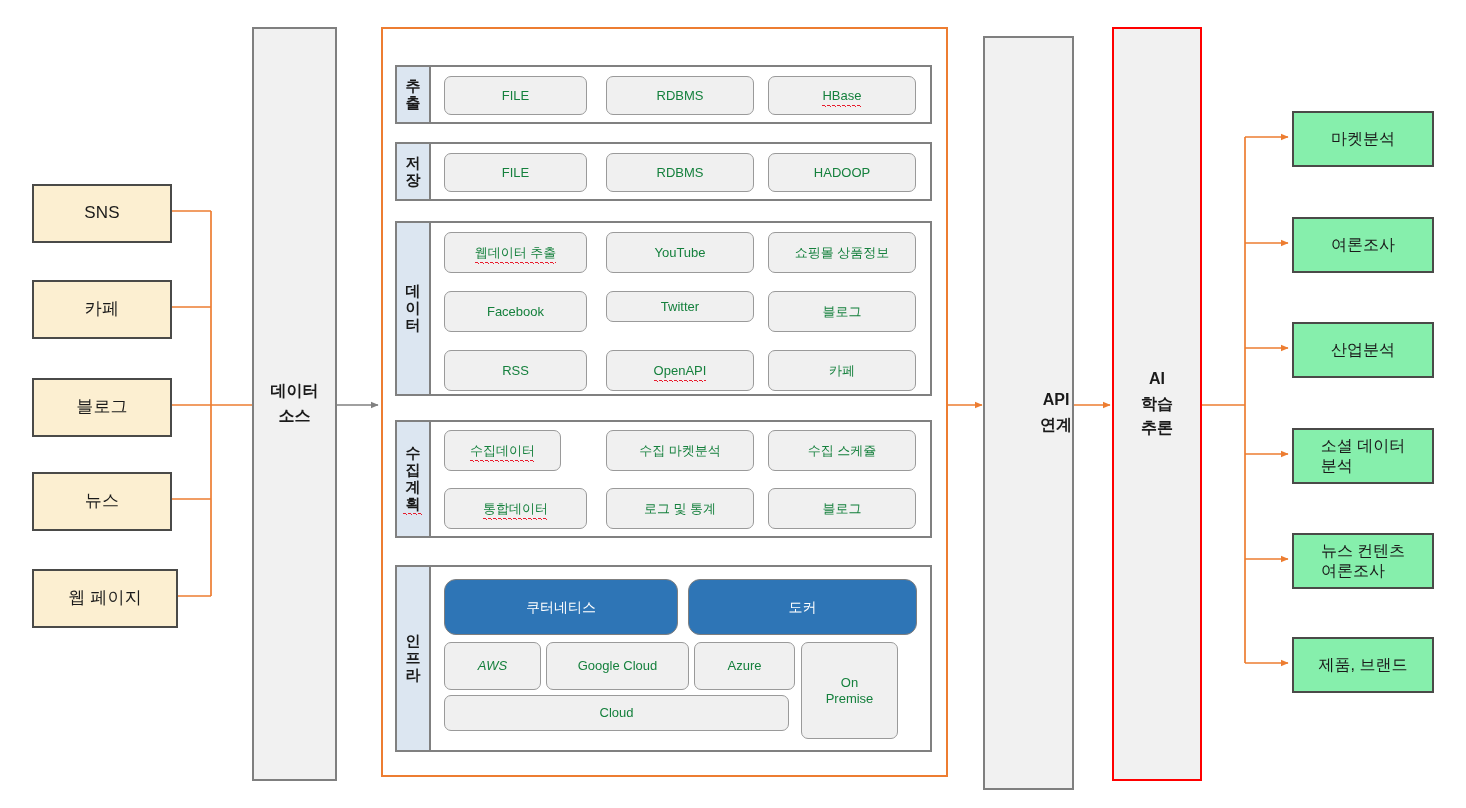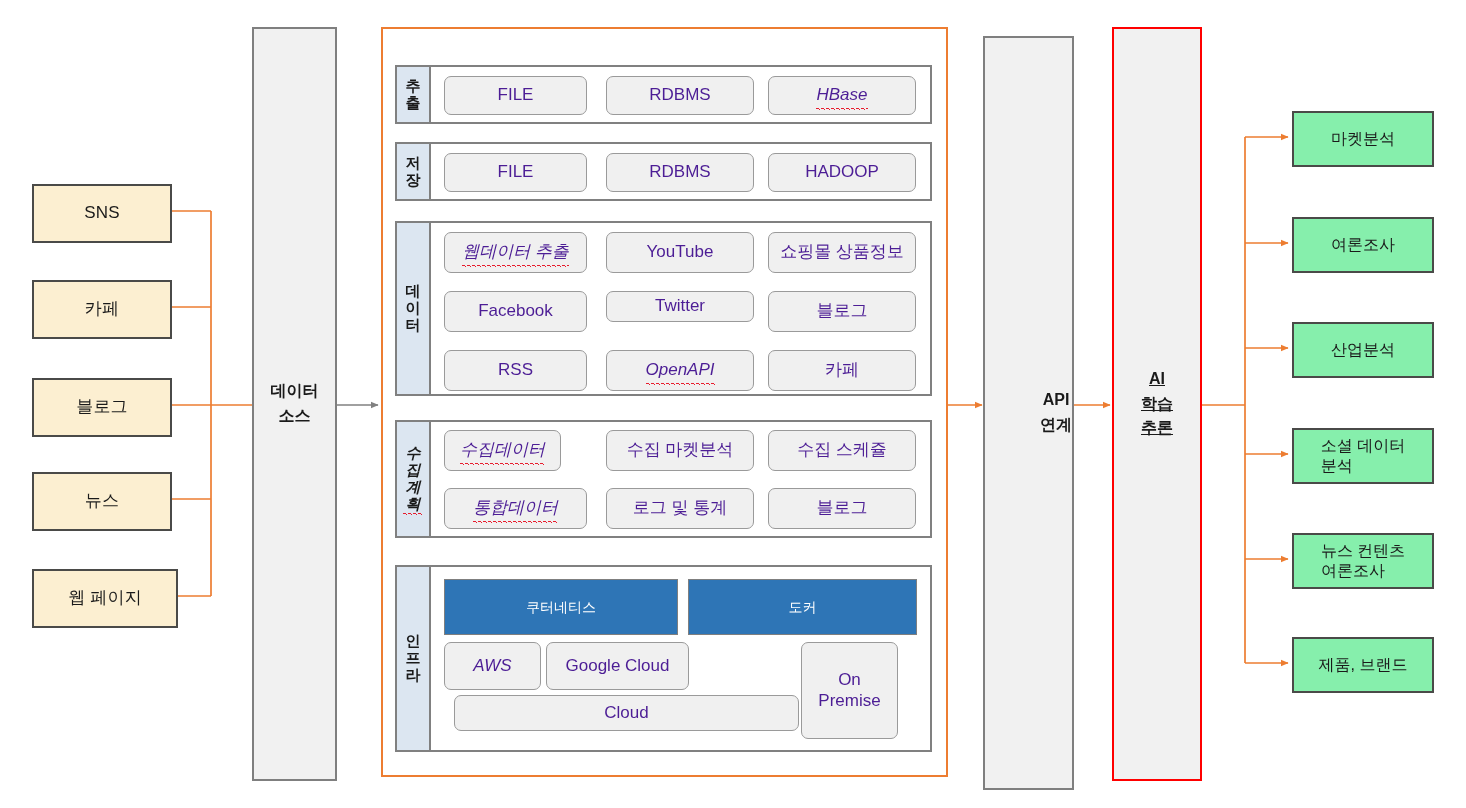--- a/index.html
+++ b/index.html
@@ -21,21 +21,21 @@
   .out-box{
     position:absolute;background:#86efac;border:2.5px solid #4A4A48;
     display:flex;align-items:center;justify-content:center;text-align:left;
     font-size:16px;line-height:1.25;
   }
   .stage-col{
     position:absolute;background:#F1F1F1;border:2.5px solid #7F7F7F;
     display:flex;align-items:center;justify-content:center;text-align:center;
     font-size:16px;font-weight:bold;line-height:1.55;
   }
-  .stage-col.red{border-color:#FF0000;text-decoration:underline;}
+  .stage-col.red{border-color:#FF0000;}
 
   
   #platform{
     position:absolute;left:381px;top:27px;width:567px;height:750px;
     border:2.5px solid #ED7D31;background:#ffffff;box-sizing:border-box;
   }
 
   
   .grp{
     position:absolute;border:2px solid #808080;background:#ffffff;
@@ -49,26 +49,26 @@
     font-size:15px;font-weight:bold;line-height:1.12;
     writing-mode:horizontal-tb;word-break:break-all;text-align:center;
     display:block;width:15px;
   }
   .grp-body{flex:1;position:relative;}
 
   
   .chip{
     position:absolute;background:#F0F0F0;border:1.6px solid #9A9A9A;border-radius:7px;
     display:flex;align-items:center;justify-content:center;text-align:center;
-    font-size:17px;line-height:1.2;color:#4c1d95;box-sizing:border-box;
-  }
-  .chip.blue{background:#2E75B6;border-color:#7F7F7F;border-radius:0;color:#ffffff;font-size:14px;}
-
-  
-  .sq{position:relative;font-style:italic;}
+    font-size:13px;line-height:1.2;color:#15803d;box-sizing:border-box;
+  }
+  .chip.blue{background:#2E75B6;border-color:#7F7F7F;border-radius:12px;color:#ffffff;font-size:14px;}
+
+  
+  .sq{position:relative;}
   .sq::after{
     content:"";position:absolute;left:0;right:0;bottom:-4px;height:3px;
     background-image:
       radial-gradient(circle at 1.5px 3px, rgba(0,0,0,0) 1.4px, #E81123 1.5px, #E81123 2.1px, rgba(0,0,0,0) 2.2px);
     background-size:5px 5px;background-repeat:repeat-x;opacity:.95;
   }
   .grp-label span.sq::after{
     left:-3px;right:auto;width:20px;bottom:-2px;
   }
 </style>
@@ -205,23 +205,24 @@
     <div class="grp" style="left:12px;top:536px;width:537px;height:187px;">
       <div class="grp-label">
         <span>인<br>프<br>라</span>
       </div>
       <div class="grp-body">
         <div class="chip blue" style="left:13px;top:12px;width:234px;height:56px;">쿠터네티스</div>
         <div class="chip blue" style="left:257px;top:12px;width:229px;height:56px;">도커</div>
 
         <div class="chip" style="left:13px;top:75px;width:97px;height:48px;font-style:italic;">AWS</div>
         <div class="chip" style="left:115px;top:75px;width:143px;height:48px;">Google Cloud</div>
+        <div class="chip" style="left:263px;top:75px;width:101px;height:48px;">Azure</div>
         <div class="chip" style="left:370px;top:75px;width:97px;height:97px;white-space:pre-line;">On
 Premise</div>
-        <div class="chip" style="left:13px;top:128px;width:345px;height:36px;margin-left:10px;">Cloud</div>
+        <div class="chip" style="left:13px;top:128px;width:345px;height:36px;">Cloud</div>
       </div>
     </div>
   </div>
 
   <div class="stage-col" style="left:983px;top:36px;width:87px;height:750px;justify-content:flex-end;">
     <div>
       <div>API</div>
       <div>연계</div>
     </div>
   </div>

